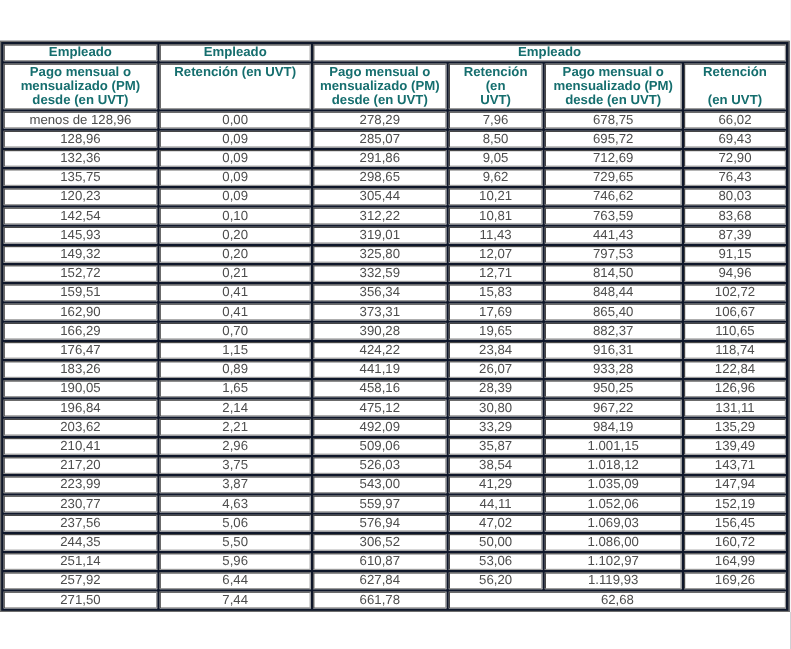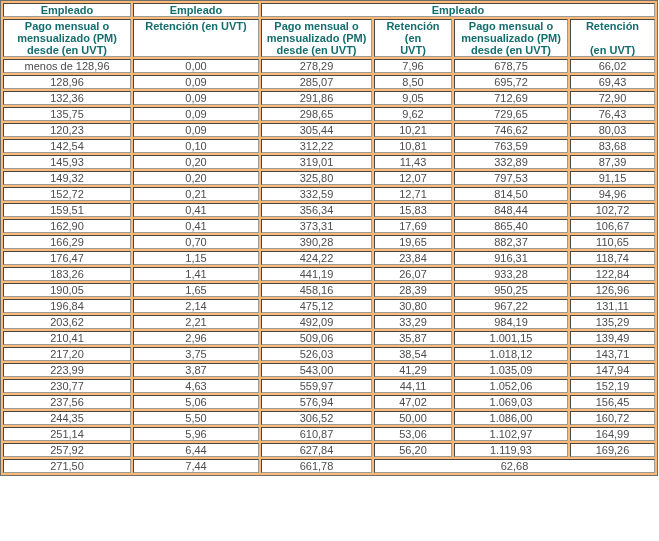--- a/index.html
+++ b/index.html
@@ -4,21 +4,22 @@
 <style>
   html, body { margin: 0; padding: 0; background: #ffffff; }
   body { font-family: "Liberation Sans", "DejaVu Sans", sans-serif; }
   .page { width: 659px; }
   table.uvt {
     border-collapse: separate;
     border-spacing: 2px;
     border: 1px solid #6f6f6f;
     table-layout: fixed;
     width: 658px;
-    background: #fdba74;
+    background: #0f172a;
+    margin-top: 34px;
   }
   table.uvt th, table.uvt td {
     box-sizing: border-box;
     border: 1px inset #9b9b9b;
     padding: 0 2px;
     font-size: 11px;
     line-height: 12px;
     vertical-align: top;
     overflow: hidden;
     text-align: center;
@@ -119,21 +120,21 @@
           <td>312,22</td>
           <td>10,81</td>
           <td>763,59</td>
           <td>83,68</td>
         </tr>
         <tr>
           <td>145,93</td>
           <td>0,20</td>
           <td>319,01</td>
           <td>11,43</td>
-          <td>332,89</td>
+          <td>441,43</td>
           <td>87,39</td>
         </tr>
         <tr>
           <td>149,32</td>
           <td>0,20</td>
           <td>325,80</td>
           <td>12,07</td>
           <td>797,53</td>
           <td>91,15</td>
         </tr>
@@ -172,21 +173,21 @@
         <tr>
           <td>176,47</td>
           <td>1,15</td>
           <td>424,22</td>
           <td>23,84</td>
           <td>916,31</td>
           <td>118,74</td>
         </tr>
         <tr>
           <td>183,26</td>
-          <td>1,41</td>
+          <td>0,89</td>
           <td>441,19</td>
           <td>26,07</td>
           <td>933,28</td>
           <td>122,84</td>
         </tr>
         <tr>
           <td>190,05</td>
           <td>1,65</td>
           <td>458,16</td>
           <td>28,39</td>

